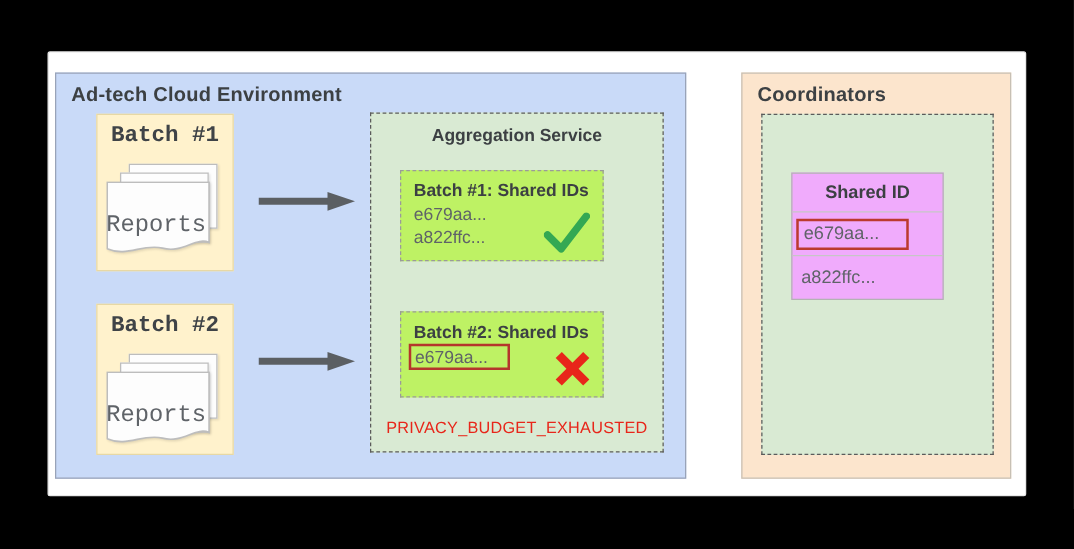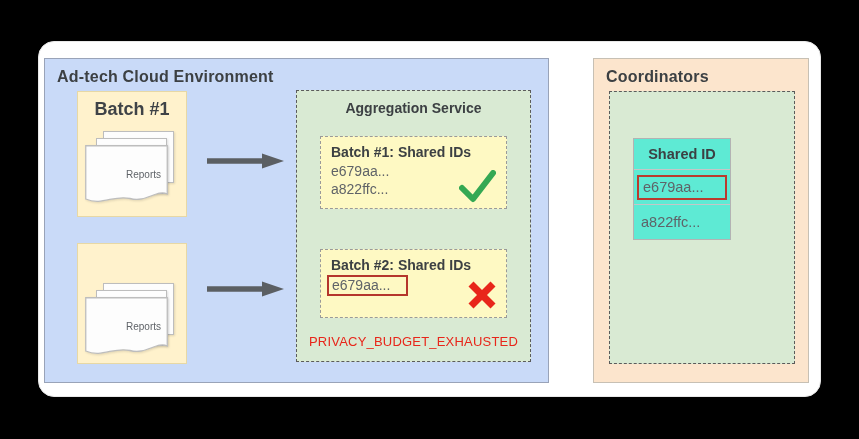--- a/index.html
+++ b/index.html
@@ -2,21 +2,21 @@
 <html><head>
 <meta charset="utf-8">
 <style>
   * { margin: 0; padding: 0; box-sizing: border-box; }
   html, body { width: 859px; height: 439px; background: #000; overflow: hidden; }
   body { font-family: "Liberation Sans", sans-serif; position: relative; }
 
   .canvas {
     position: absolute; left: 38px; top: 41px;
     width: 783px; height: 356px;
-    background: #ffffff; border-radius: 16px;
+    background: #ffffff; border-radius: 2px;
     border: 1px solid #e8e8e8;
   }
 
   
   .env-box {
     position: absolute; left: 5px; top: 16px; width: 505px; height: 325px;
     background: #c9daf8; border: 1px solid #99a3b8;
   }
   .coord-box {
     position: absolute; left: 554px; top: 16px; width: 216px; height: 325px;
@@ -33,51 +33,51 @@
   .agg-box { left: 257px; top: 48px; width: 235px; height: 272px; }
   .privacy-box { left: 15px; top: 32px; width: 186px; height: 273px; }
   .green-title {
     position: absolute; left: 0; top: 9px; width: 100%;
     text-align: center; font-size: 14px; font-weight: bold; color: #3c4043;
   }
 
   
   .batch {
     position: absolute; left: 32px; width: 110px;
-    background: #fff2cc; border: 1px solid #e7d8a5;
+    background: #fff2cc; border: 1px solid #e7d8a5; font-family: Liberation Mono, monospace;
   }
   .batch-1 { top: 32px; height: 126px; }
   .batch-2 { top: 184px; height: 121px; }
   .batch-title {
     position: absolute; top: 7px; left: 0; width: 100%;
     text-align: center; font-size: 18px; font-weight: bold; color: #3f4347;
   }
   .doc-stack { position: absolute; left: 7px; top: 39px; width: 96px; height: 80px; }
   .page {
     position: absolute; background: #fdfdfd; border: 1px solid #bdbdbd;
     box-shadow: 1px 1px 2px rgba(0,0,0,.12);
   }
   .page-3 { left: 18px; top: 0; width: 71px; height: 52px; }
   .page-2 { left: 11px; top: 7px; width: 71px; height: 56px; }
   .page-front { position: absolute; left: 0; top: 14px; width: 83px; height: 64px;
     filter: drop-shadow(1px 1px 1px rgba(0,0,0,.12)); }
   .reports-label {
     position: absolute; left: 0; top: 38px; width: 76px;
-    text-align: right; font-size: 10px; color: #5f6368;
+    text-align: left; font-size: 19px; color: #5f6368;
   }
 
   
   .arrow { position: absolute; width: 78px; height: 16px; }
   .arrow-1 { left: 167px; top: 111px; }
   .arrow-2 { left: 167px; top: 239px; }
 
   
   .result-card {
-    position: absolute; left: 23px; width: 187px;
-    background: #fef9c3; border: 1.5px dashed #9a9a9a;
+    position: absolute; left: 23px; width: 163px;
+    background: #bef264; border: 1.5px dashed #9a9a9a;
     padding: 6px 10px;
   }
   .result-1 { top: 45px; height: 73px; }
   .result-2 { top: 158px; height: 69px; }
   .result-title { font-size: 14px; font-weight: bold; color: #3c4043; line-height: 19px; white-space: nowrap; }
   .id-line { font-size: 14px; color: #5f6368; line-height: 18px; }
   .red-outline {
     display: inline-block; border: 2px solid #b5362c;
     padding: 0 16px 1px 3px; margin-left: -4px; line-height: 16px;
   }
@@ -86,22 +86,22 @@
   .x-pos { right: 9px; bottom: 7px; }
 
   .error-label {
     position: absolute; left: 0; top: 243px; width: 100%;
     text-align: center; font-size: 13px; font-weight: normal; color: #e8261a;
     letter-spacing: .2px;
   }
 
   
   .pb-table {
-    position: absolute; left: 23px; top: 46px; width: 98px;
-    background: #5eead4; border: 1px solid #b3b3b3;
+    position: absolute; left: 23px; top: 46px; width: 122px;
+    background: #f0abfc; border: 1px solid #b3b3b3;
   }
   .pb-header {
     height: 30px; line-height: 30px; text-align: center;
     font-size: 14.5px; font-weight: bold; color: #3c4043;
   }
   .pb-row {
     height: 35px; border-top: 1px solid #c6c6c6;
     display: flex; align-items: center; padding-left: 7px;
     font-size: 14.5px; color: #5f6368;
   }
@@ -124,20 +124,21 @@
         <div class="page page-3"></div>
         <div class="page page-2"></div>
         <svg class="page-front" viewBox="0 0 83 64">
           <path d="M0.75,0.75 L82.25,0.75 L82.25,49 C72,44 61,58 45,53.5 C29,49.5 17,61 0.75,54 Z" fill="#fdfdfd" stroke="#bdbdbd" stroke-width="1.3"></path>
         </svg>
         <div class="reports-label">Reports</div>
       </div>
     </div>
 
     <div class="batch batch-2">
+      <div class="batch-title">Batch #2</div>
       <div class="doc-stack">
         <div class="page page-3"></div>
         <div class="page page-2"></div>
         <svg class="page-front" viewBox="0 0 83 64">
           <path d="M0.75,0.75 L82.25,0.75 L82.25,49 C72,44 61,58 45,53.5 C29,49.5 17,61 0.75,54 Z" fill="#fdfdfd" stroke="#bdbdbd" stroke-width="1.3"></path>
         </svg>
         <div class="reports-label">Reports</div>
       </div>
     </div>
   </div>

